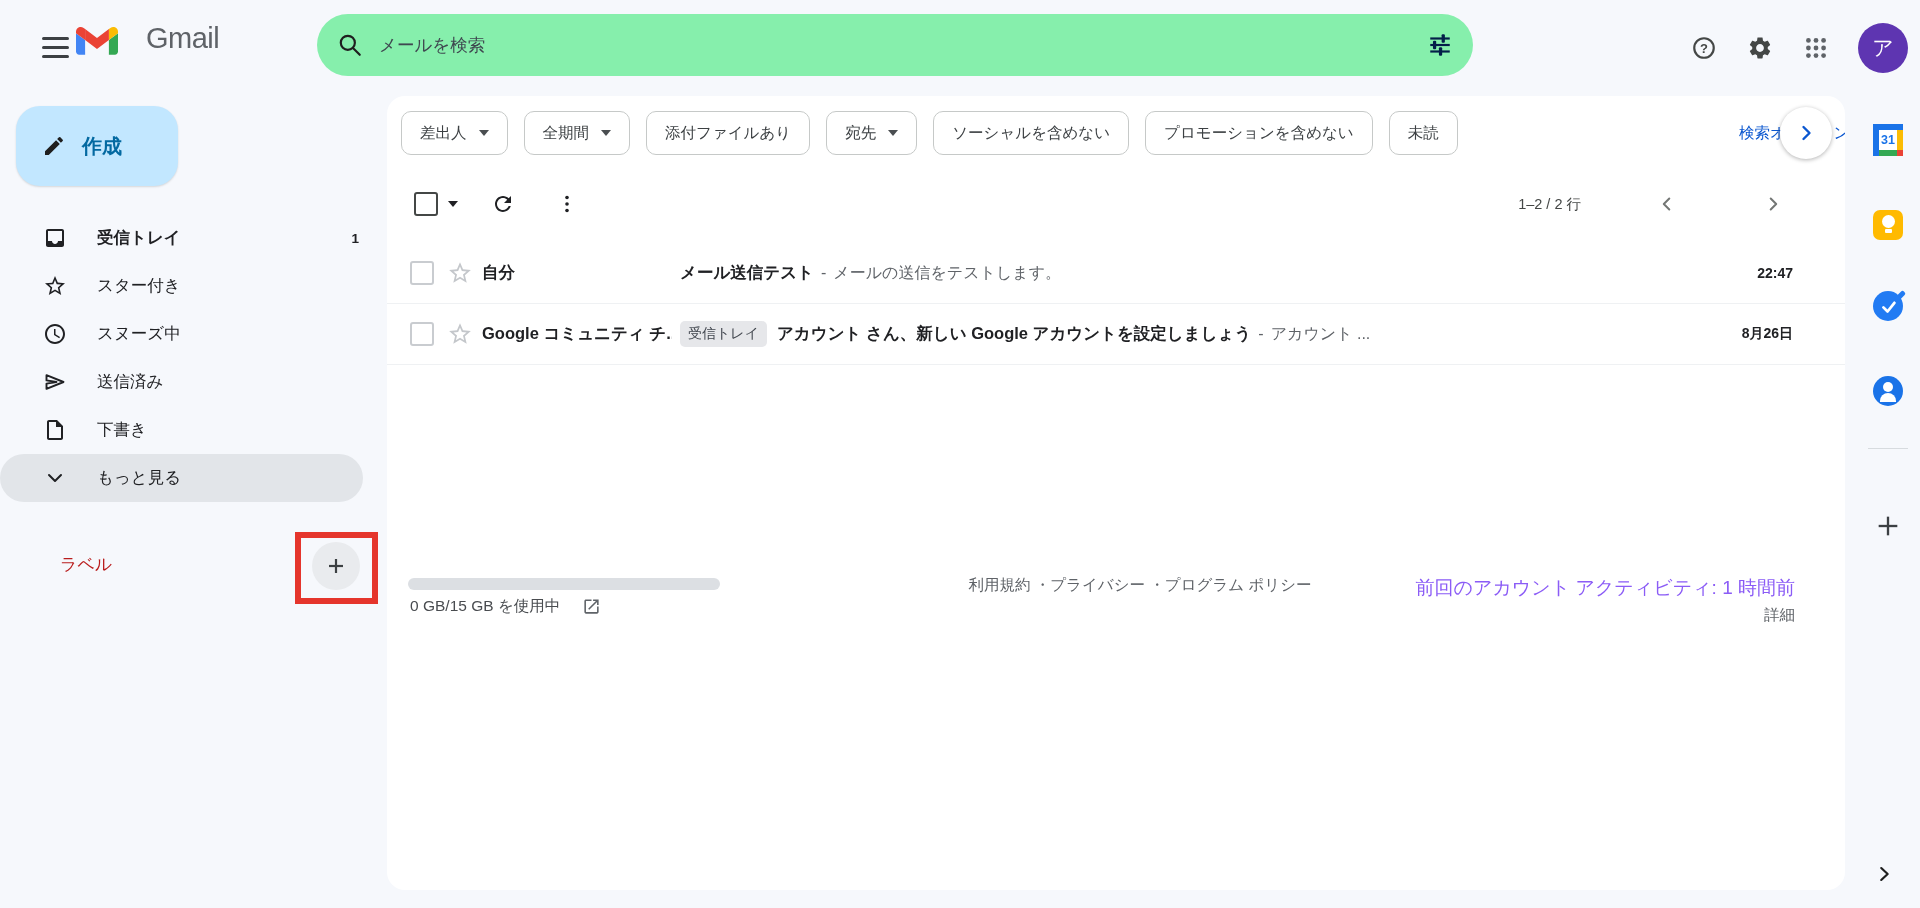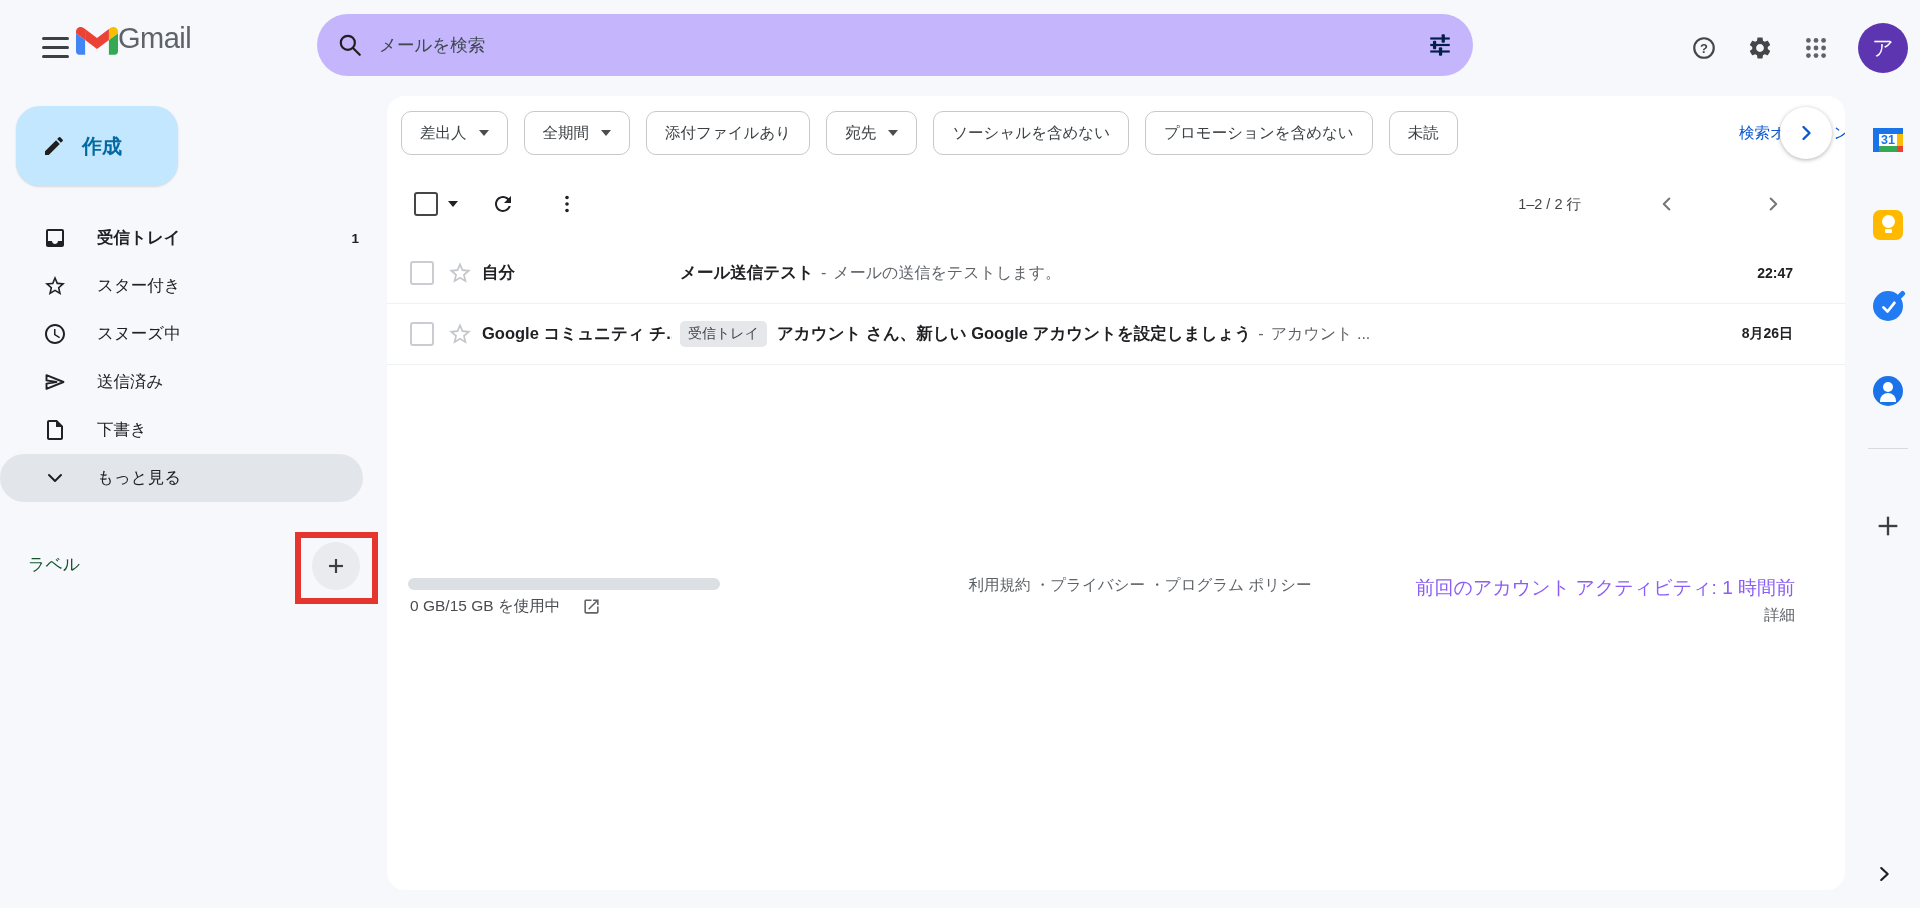--- a/index.html
+++ b/index.html
@@ -5,42 +5,42 @@
   html,body{margin:0;padding:0;background:#f6f8fc;}
   .app{position:relative;width:1920px;height:908px;background:#f6f8fc;overflow:hidden;
        font-family:"Liberation Sans","DejaVu Sans",sans-serif;color:#202124;}
   button{font-family:inherit;}
   
   .header{position:absolute;top:0;left:0;right:0;height:96px;}
   .icon-btn{background:none;border:none;cursor:pointer;display:flex;align-items:center;justify-content:center;border-radius:50%;}
   .menu-btn{position:absolute;left:28px;top:20px;width:54px;height:54px;}
   .hamburger{display:flex;flex-direction:column;gap:6px;}
   .hamburger i{display:block;width:27px;height:3px;background:#3c4043;border-radius:2px;}
-  .logo{position:absolute;left:76px;top:22px;display:flex;align-items:flex-end;gap:0;cursor:pointer;}
+  .logo{position:absolute;left:76px;top:22px;display:flex;align-items:flex-end;gap:28px;cursor:pointer;}
   .logo-text{font-size:29px;color:#5f6368;letter-spacing:-0.5px;}
-  .searchbar{position:absolute;left:317px;top:14px;width:1156px;height:62px;background:#c4b5fd;border-radius:31px;display:flex;align-items:center;padding:0 8px;box-sizing:border-box;}
+  .searchbar{position:absolute;left:317px;top:14px;width:1156px;height:62px;background:#86efac;border-radius:31px;display:flex;align-items:center;padding:0 8px;box-sizing:border-box;}
   .search-btn,.tune-btn{width:50px;height:50px;flex:none;}
   .searchbar input{flex:1;border:none;outline:none;background:transparent;font-size:17.5px;color:#1f1f1f;padding:0 4px;}
   .searchbar input::placeholder{color:#3f4850;opacity:1;}
   .header-actions{position:absolute;right:12px;top:0;height:96px;display:flex;align-items:center;gap:8px;}
   .header-actions .icon-btn{width:48px;height:48px;}
   .avatar{width:50px;height:50px;border-radius:50%;background:#5e35b1;color:#fff;font-size:21px;display:flex;align-items:center;justify-content:center;margin-left:10px;cursor:pointer;}
   
   .sidebar{position:absolute;left:0;top:96px;width:387px;bottom:0;}
   .compose{position:absolute;left:16px;top:10px;width:162px;height:80px;border-radius:24px;background:#c2e7ff;border:none;display:flex;align-items:center;gap:16px;padding:0 0 0 26px;cursor:pointer;box-shadow:0 1px 2px rgba(60,64,67,.18);}
   .compose span{font-size:20px;font-weight:bold;color:#0369a1;}
   .nav{position:absolute;left:0;top:118px;width:375px;}
   .nav-item{height:48px;display:flex;align-items:center;border-radius:26px;cursor:pointer;padding-left:43px;width:320px;}
   .nav-item .nv-icon{width:26px;height:26px;flex:none;display:flex;align-items:center;}
   .nav-item .nv-label{margin-left:28px;font-size:16.5px;color:#202124;}
   .nav-item.bold .nv-label{font-weight:bold;}
   .nav-item .nv-count{margin-left:auto;margin-right:4px;font-size:13.5px;font-weight:bold;color:#202124;}
   .nav-item.active-pill{background:#e2e5e9;}
   .labels-row{position:absolute;left:0;top:444px;width:375px;height:48px;display:flex;align-items:center;}
-  .labels-title{margin-left:28px;font-size:17px;color:#14532d;}
+  .labels-title{margin-left:60px;font-size:17px;color:#b91c1c;}
   .add-label-btn{position:absolute;left:312px;top:2px;width:48px;height:48px;border-radius:50%;background:#e9ebee;border:none;cursor:pointer;display:flex;align-items:center;justify-content:center;}
   .highlight-box{position:absolute;left:295px;top:532px;width:71px;height:60px;border:6px solid #e5352c;pointer-events:none;}
   
   .main{position:absolute;left:387px;top:96px;width:1458px;height:794px;background:#fff;border-radius:18px;overflow:hidden;}
   .chips-row{position:relative;display:flex;gap:16px;padding:15px 14px 12px 14px;align-items:center;}
   .chip{height:44px;box-sizing:border-box;display:flex;align-items:center;gap:12px;padding:0 18px;border:1px solid #c6c9c8;border-radius:10px;font-size:15.5px;color:#3c4043;background:#fff;cursor:pointer;white-space:nowrap;}
   .chip .caret{width:0;height:0;border-left:5.5px solid transparent;border-right:5.5px solid transparent;border-top:6px solid #4a4e51;}
   .adv-link{position:absolute;left:1352px;top:27px;font-size:15.5px;color:#0b57d0;cursor:pointer;white-space:nowrap;}
   .chip-scroll-btn{position:absolute;right:13px;top:11px;width:52px;height:52px;border-radius:50%;background:#fff;border:none;box-shadow:0 1px 4px rgba(0,0,0,.3);cursor:pointer;display:flex;align-items:center;justify-content:center;z-index:3;}
   .list-toolbar{margin-top:12px;height:50px;display:flex;align-items:center;padding-left:27px;}
@@ -68,21 +68,21 @@
   .storage-text{position:absolute;left:23px;top:500px;display:flex;align-items:center;gap:22px;font-size:15.5px;color:#494c50;}
   .legal{position:absolute;left:0;right:0;top:479px;text-align:center;font-size:15.5px;color:#5f6368;}
   .legal span{cursor:pointer;margin-left:48px;}
   .activity{position:absolute;right:50px;top:479px;font-size:19px;color:#8b5cf6;text-align:right;}
   .details-link{position:absolute;right:50px;top:509px;font-size:15.5px;color:#5f6368;cursor:pointer;}
   
   .rail{position:absolute;right:0;top:96px;width:64px;bottom:0;}
   .rail-btn{position:absolute;left:50%;transform:translateX(-50%);width:44px;height:44px;}
   .rail-divider{position:absolute;left:50%;transform:translateX(-50%);top:352px;width:40px;height:1px;background:#d7dbdf;}
   
-  .cal{width:30px;height:24px;position:relative;background:#c4b5fd;}
+  .cal{width:30px;height:32px;position:relative;background:#c4b5fd;}
   .cal i{position:absolute;display:block;}
   .cal .c-top{left:0;top:0;right:0;height:6px;background:#1a73e8;}
   .cal .c-left{left:0;top:0;width:6px;bottom:0;background:#1a73e8;}
   .cal .c-right{right:0;top:6px;width:6px;bottom:6px;background:#fbbc04;}
   .cal .c-bottom{left:6px;bottom:0;right:6px;height:6px;background:#34a853;}
   .cal .c-corner{right:0;bottom:0;width:6px;height:6px;background:#ea4335;}
   .cal .c-num{position:absolute;left:6px;top:6px;right:6px;bottom:6px;background:#fff;color:#1a73e8;font-size:12.5px;font-weight:bold;display:flex;align-items:center;justify-content:center;font-style:normal;}
   
   .keep{width:30px;height:30px;border-radius:7px;background:#ffba00;position:relative;}
   .keep i{position:absolute;display:block;background:#fff;}

